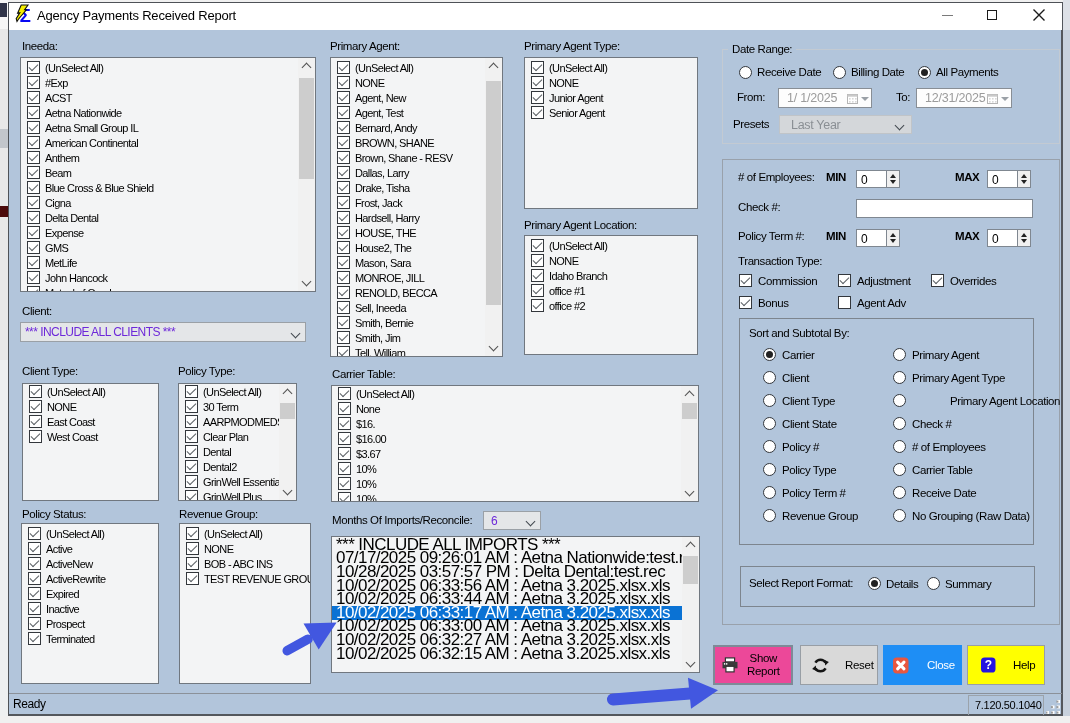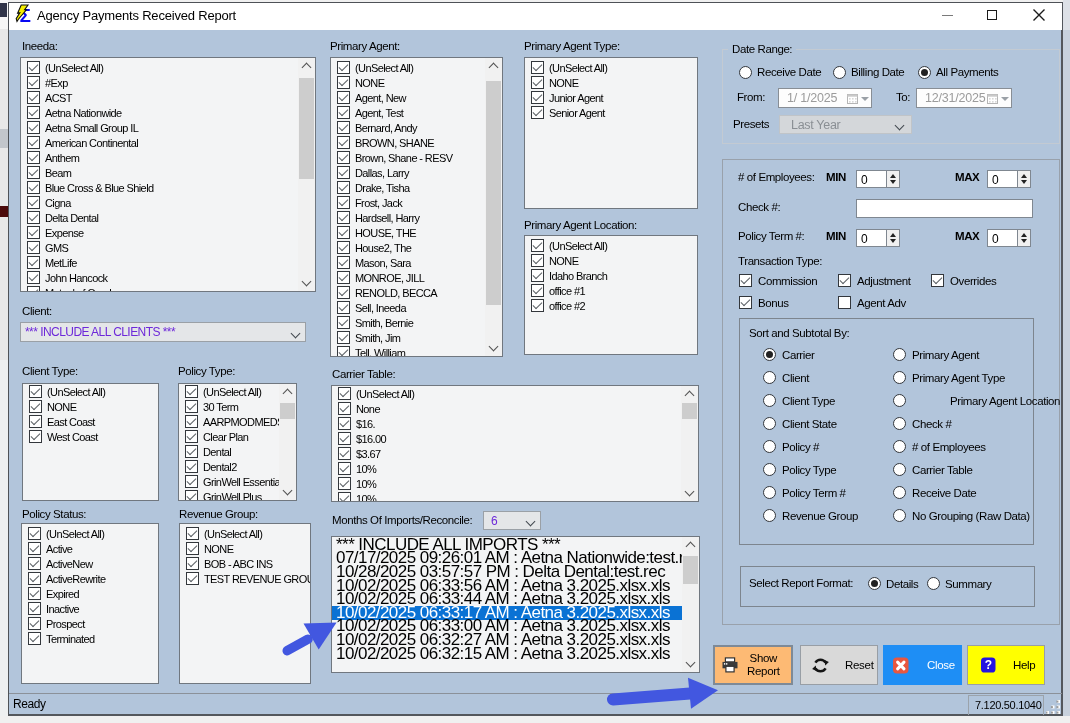--- a/index.html
+++ b/index.html
@@ -342,21 +342,21 @@
     <div class="L" style="left:912px;top:487px">Receive Date</div>
 <s class="rd" style="left:893px;top:509px"></s>
     <div class="L" style="left:912px;top:510px">No Grouping (Raw Data)</div>
 <div class="grp2" style="left:740px;top:566px;width:295px;height:41px"></div>
 <div class="L" style="left:749px;top:577px">Select Report Format:</div>
 <s class="rd on" style="left:868px;top:577px"></s>
     <div class="L" style="left:886px;top:578px">Details</div>
 <s class="rd" style="left:927px;top:577px"></s>
     <div class="L" style="left:945px;top:578px">Summary</div>
 
-<div class="btn" style="left:713px;top:645px;width:80px;background:#fdba74;border:2px solid #7e8a97">
+<div class="btn" style="left:713px;top:645px;width:80px;background:#ec4899;border:2px solid #7e8a97">
 <svg style="margin-left:7px" width="16" height="16" viewBox="0 0 16 16">
         <rect x="3.4" y="0.9" width="9.2" height="4" fill="#fff" stroke="#333" stroke-width="1.2"></rect>
         <path d="M0.5,4.9 h15 v6.4 h-15 z" fill="#3b3b3b"></path>
         <circle cx="2.6" cy="6.9" r="0.8" fill="#fff"></circle>
         <circle cx="4.7" cy="6.9" r="0.8" fill="#fff"></circle>
         <rect x="3.9" y="9.3" width="8.2" height="5.6" fill="#fff" stroke="#333" stroke-width="1.2"></rect>
       </svg>
 <div style="margin-left:9px;text-align:center;line-height:13.5px">Show<br>Report</div>
     </div>
 <div class="btn" style="left:800px;top:645px;width:78px;background:#d9d9d9;border:1px solid #989ea5">

